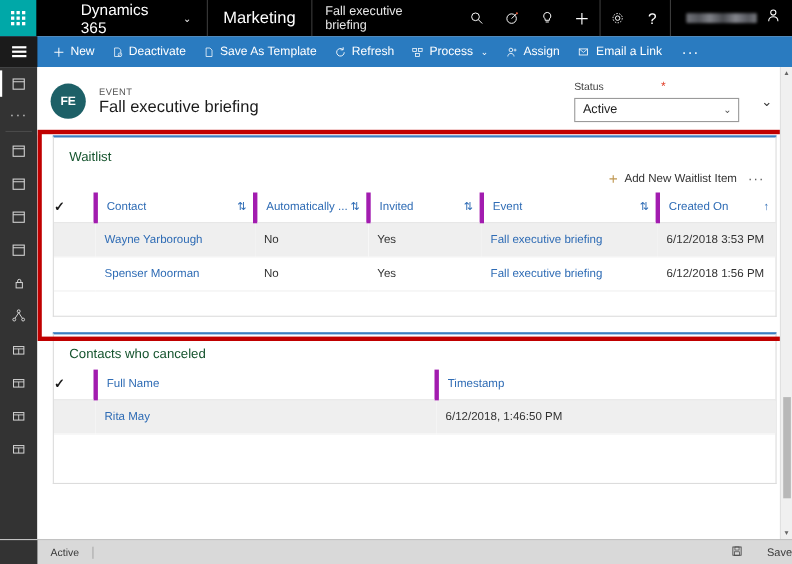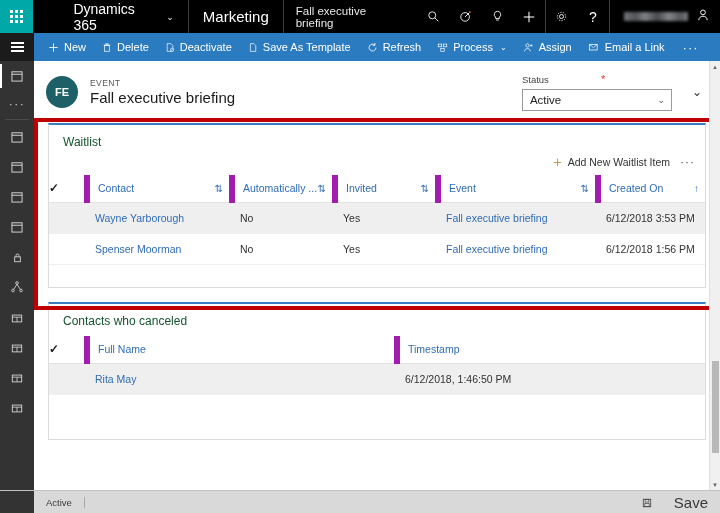--- a/index.html
+++ b/index.html
@@ -133,21 +133,21 @@
 
   table.grid { width:100%; border-collapse:collapse; table-layout:fixed; }
   table.grid thead th {
     font-weight:normal; font-size:10.5px; color:#2f6cb5; text-align:left;
     padding:6px 0 7px 0; border-bottom:1px solid #e2e2e2;
     position:relative; vertical-align:middle;
   }
   table.grid thead th .th-in { display:flex; align-items:center; justify-content:space-between; padding-right:6px; }
   table.grid thead th .lbl { padding-left:8px; overflow:hidden; text-overflow:ellipsis; white-space:nowrap; }
   table.grid thead th .sort { color:#2f6cb5; font-size:10px; }
-  table.grid thead th.divided { border-left:6px solid #a21caf; }
+  table.grid thead th.divided { border-left:4px solid #a21caf; }
   th.chk-col, td.chk-col { width:34px; text-align:center; }
   th.chk-col .tick { color:#1a1a1a; font-size:12px; font-weight:bold; }
   table.grid tbody td {
     font-size:10.5px; color:#333; padding:9px 0 9px 8px;
     border-bottom:1px solid #f0f0f0; vertical-align:middle;
     overflow:hidden; text-overflow:ellipsis; white-space:nowrap;
   }
   table.grid tbody tr.alt td { background:#efefef; }
   td.link a, .lnk { color:#2f6cb5; text-decoration:none; }
   .grid-pad { height:22px; }
@@ -173,21 +173,21 @@
 
   
   .footer {
     position:absolute; left:0; bottom:0; width:720px; height:23px;
     background:#d9d9d9; border-top:1px solid #c2c2c2; display:flex; align-items:center;
   }
   .footer-rail { width:34px; height:23px; background:#333333; }
   .footer-left { font-size:9.5px; color:#3a3a3a; padding-left:12px; }
   .footer-div { width:1px; height:11px; background:#aaa; margin-left:12px; }
   .footer-spacer { flex:1; }
-  .footer-save { display:flex; align-items:center; gap:22px; font-size:15px; color:#3a3a3a; padding-right:12px; }
+  .footer-save { display:flex; align-items:center; gap:22px; font-size:10px; color:#3a3a3a; }
 </style>
 </head>
 <body>
 
 <div class="app">
 
   <div class="topbar">
     <div class="waffle">
       <div class="waffle-grid">
           <i></i>
@@ -274,30 +274,20 @@
       <div class="cmd">
         <span>
           <svg width="11" height="11" viewBox="0 0 16 16">
               <line x1="8" y1="2" x2="8" y2="14" stroke="#fff" stroke-width="1.3"></line>
               <line x1="2" y1="8" x2="14" y2="8" stroke="#fff" stroke-width="1.3"></line>
             </svg>
         </span>
         <span>New</span>
       </div>
 
-      <div class="cmd">
-        <span>
-          <svg width="10" height="11" viewBox="0 0 16 16">
-              <rect x="4" y="4.5" width="8" height="9.5" fill="none" stroke="#fff" stroke-width="1.1"></rect>
-              <line x1="2.6" y1="4.2" x2="13.4" y2="4.2" stroke="#fff" stroke-width="1.1"></line>
-              <rect x="6.2" y="2" width="3.6" height="2" fill="none" stroke="#fff" stroke-width="1"></rect>
-            </svg>
-        </span>
-        <span>Delete</span>
-      </div>
 
       <div class="cmd">
         <span>
           <svg width="10" height="11" viewBox="0 0 16 16">
               <path d="M3.5 1.8h6l3 3v9.4h-9z" fill="none" stroke="#fff" stroke-width="1.1"></path>
               <circle cx="11.3" cy="11.6" r="2.6" fill="#2a7bc0" stroke="#fff" stroke-width="1"></circle>
               <line x1="9.8" y1="13.1" x2="12.8" y2="10.1" stroke="#fff" stroke-width="1"></line>
             </svg>
         </span>
         <span>Deactivate</span>

